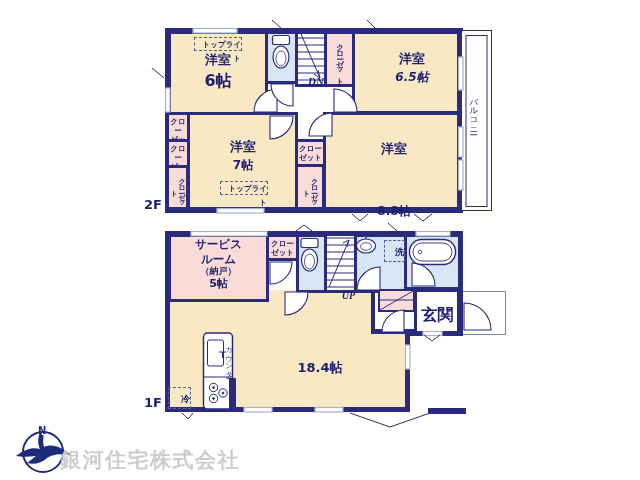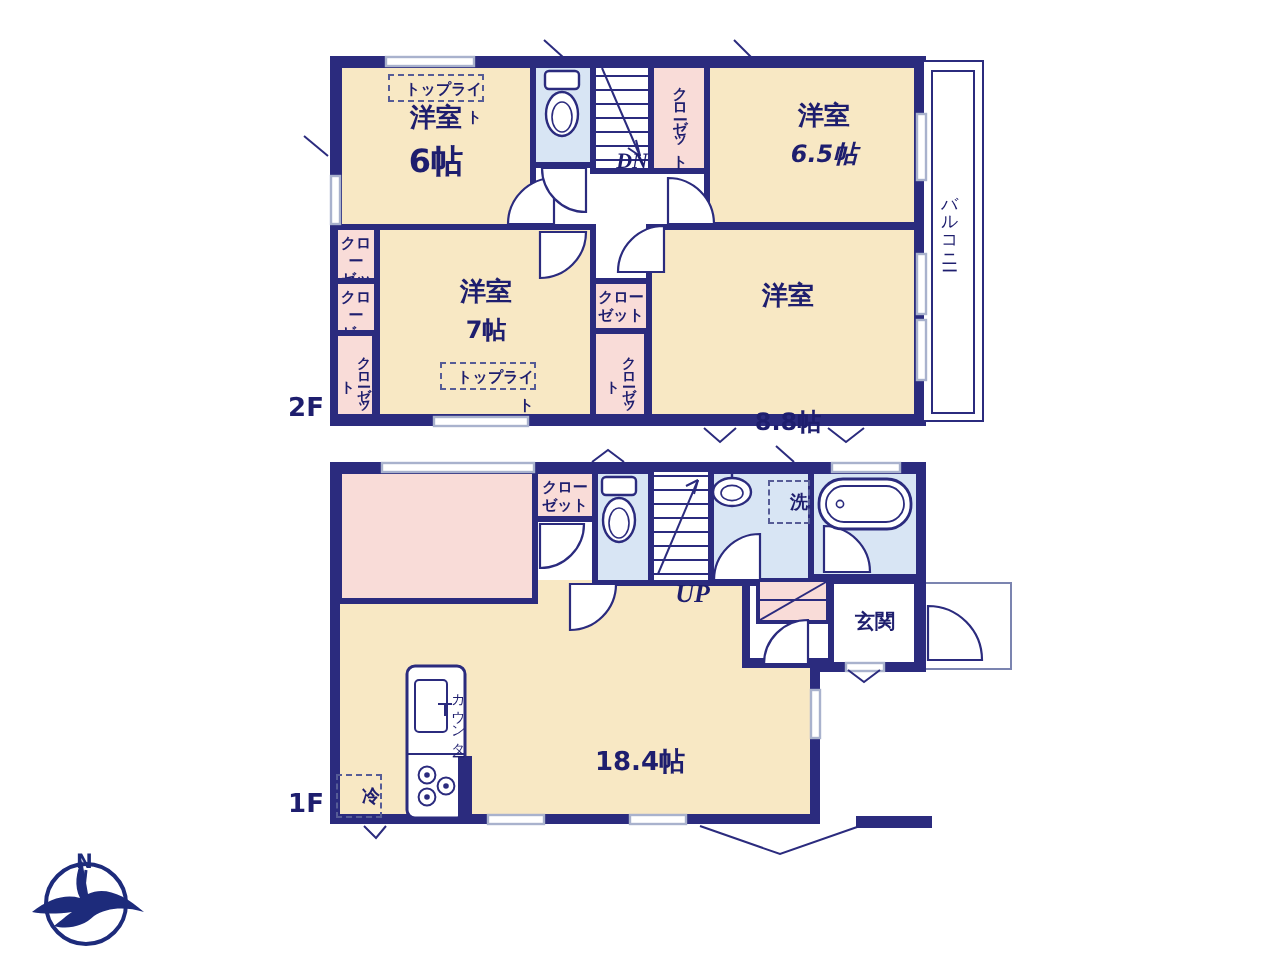--- a/index.html
+++ b/index.html
@@ -104,24 +104,30 @@
     </div>
   </div>
   <div class="room" style="left:296px;top:234px;width:31px;height:59px;background:var(--blue);"></div>
   <div class="room" style="left:324px;top:231px;width:33px;height:62px;background:#fff;"></div>
   <div class="room" style="left:354px;top:234px;width:53px;height:59px;background:var(--blue);"></div>
   <div class="room" style="left:404px;top:234px;width:57px;height:56px;background:var(--blue);"></div>
   <div class="room" style="left:378px;top:289px;width:37px;height:23px;background:var(--pink);border-width:2px;"></div>
   <div class="room" style="left:414px;top:289px;width:46px;height:45px;background:#fff;"></div>
   <div class="abs" style="left:460px;top:291px;width:46px;height:44px;box-sizing:border-box;border:1.3px solid #7b84b0;background:#fff;z-index:2;"></div>
 
-  <div class="lbl serif-it" style="left:327px;top:290px;width:28px;font-size:13px;">UP</div>
+  <div class="lbl" style="left:176px;top:238px;width:85px;">
+    <div style="font-size:11.5px;">サービス</div>
+    <div style="font-size:11.5px;margin-top:2px;">ルーム</div>
+    <div style="font-size:9px;margin-top:2px;">（納戸）</div>
+    <div style="font-size:11px;margin-top:1px;">5帖</div>
+  </div>
+  <div class="lbl serif-it" style="left:327px;top:290px;width:28px;font-size:10px;">UP</div>
   <div class="dashedbox" style="left:384px;top:240px;width:21px;height:22px;font-size:9px;line-height:22px;">洗</div>
-  <div class="lbl" style="left:415px;top:306px;width:45px;font-size:10px;">玄関</div>
-  <div class="lbl" style="left:280px;top:375px;width:80px;font-size:13px;">18.4帖</div>
+  <div class="lbl" style="left:415px;top:306px;width:45px;font-size:16px;">玄関</div>
+  <div class="lbl" style="left:280px;top:361px;width:80px;font-size:13px;">18.4帖</div>
   <div class="dashedbox" style="left:168px;top:387px;width:23px;height:22px;font-size:9px;line-height:22px;">冷</div>
   <div class="lbl vtext" style="left:224px;top:336px;font-size:7px;font-weight:normal;height:44px;">カウンター</div>
   <div class="lbl floorlbl" style="left:143px;top:396px;width:20px;">1F</div>
 
   <svg id="linework" width="640" height="480" viewBox="0 0 640 480">
 
     <g fill="#fff" stroke="#a9b2cd" stroke-width="1.2">
       <rect x="193" y="28.5" width="44" height="4.5"></rect>
       <rect x="458.5" y="57" width="4.5" height="33"></rect>
       <rect x="458.5" y="127" width="4.5" height="30"></rect>
@@ -234,14 +240,15 @@
       <polyline points="182,413 188,419 193,413"></polyline>
     </g>
   </svg>
 
   <svg class="abs" style="left:12px;top:422px;z-index:6;" width="64" height="56" viewBox="0 0 64 56">
     <circle cx="31" cy="30" r="20" fill="none" stroke="#1d2b7b" stroke-width="2"></circle>
     <text x="26" y="12" font-size="10" font-weight="bold" fill="#1d2b7b" font-family="DejaVu Sans, sans-serif">N</text>
     <path fill="#1d2b7b" d="M4,34 C13,27 21,25 28,27 C25,21 26,14 29,8 L32,25 C40,21 50,25 60,34 C50,31 41,32 35,36 C30,41 22,43 15,41 C19,38 21,36 24,34 C17,35 9,35 4,34 Z"></path>
     <line x1="31" y1="13" x2="30" y2="22" stroke="#1d2b7b" stroke-width="1.5"></line>
   </svg>
+  <div id="company-name">銀河住宅株式会社</div>
 
 </div>
 
 </body></html>

